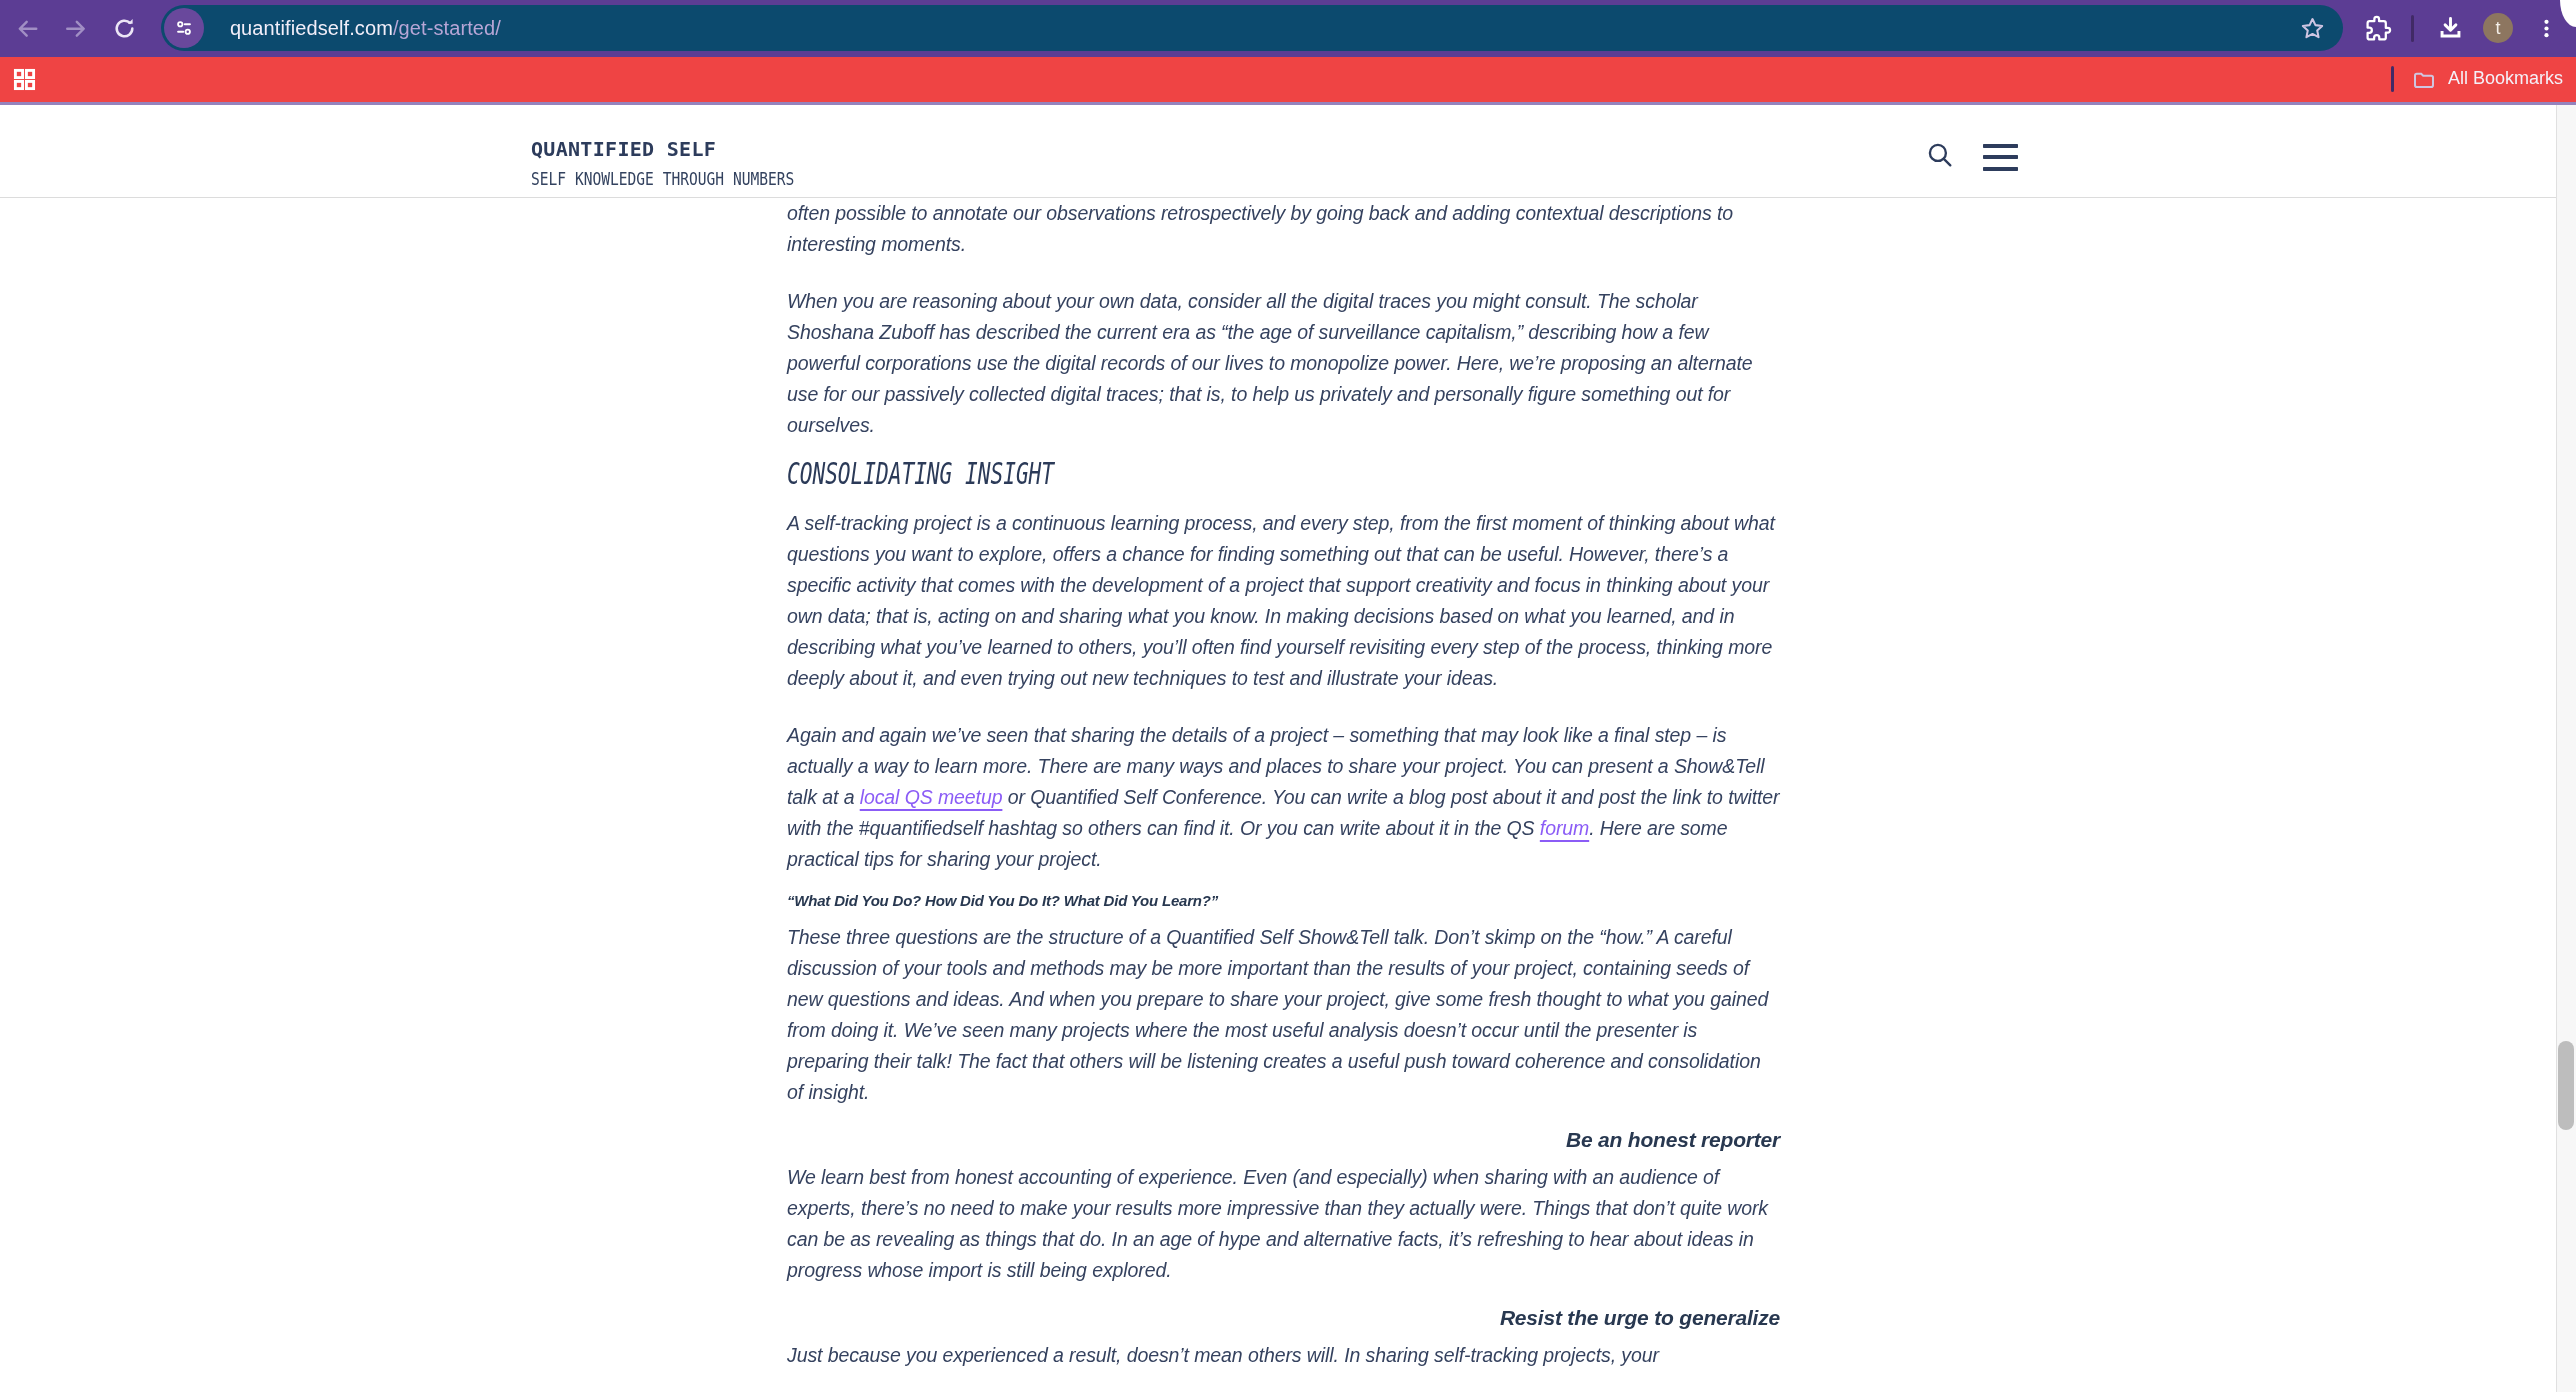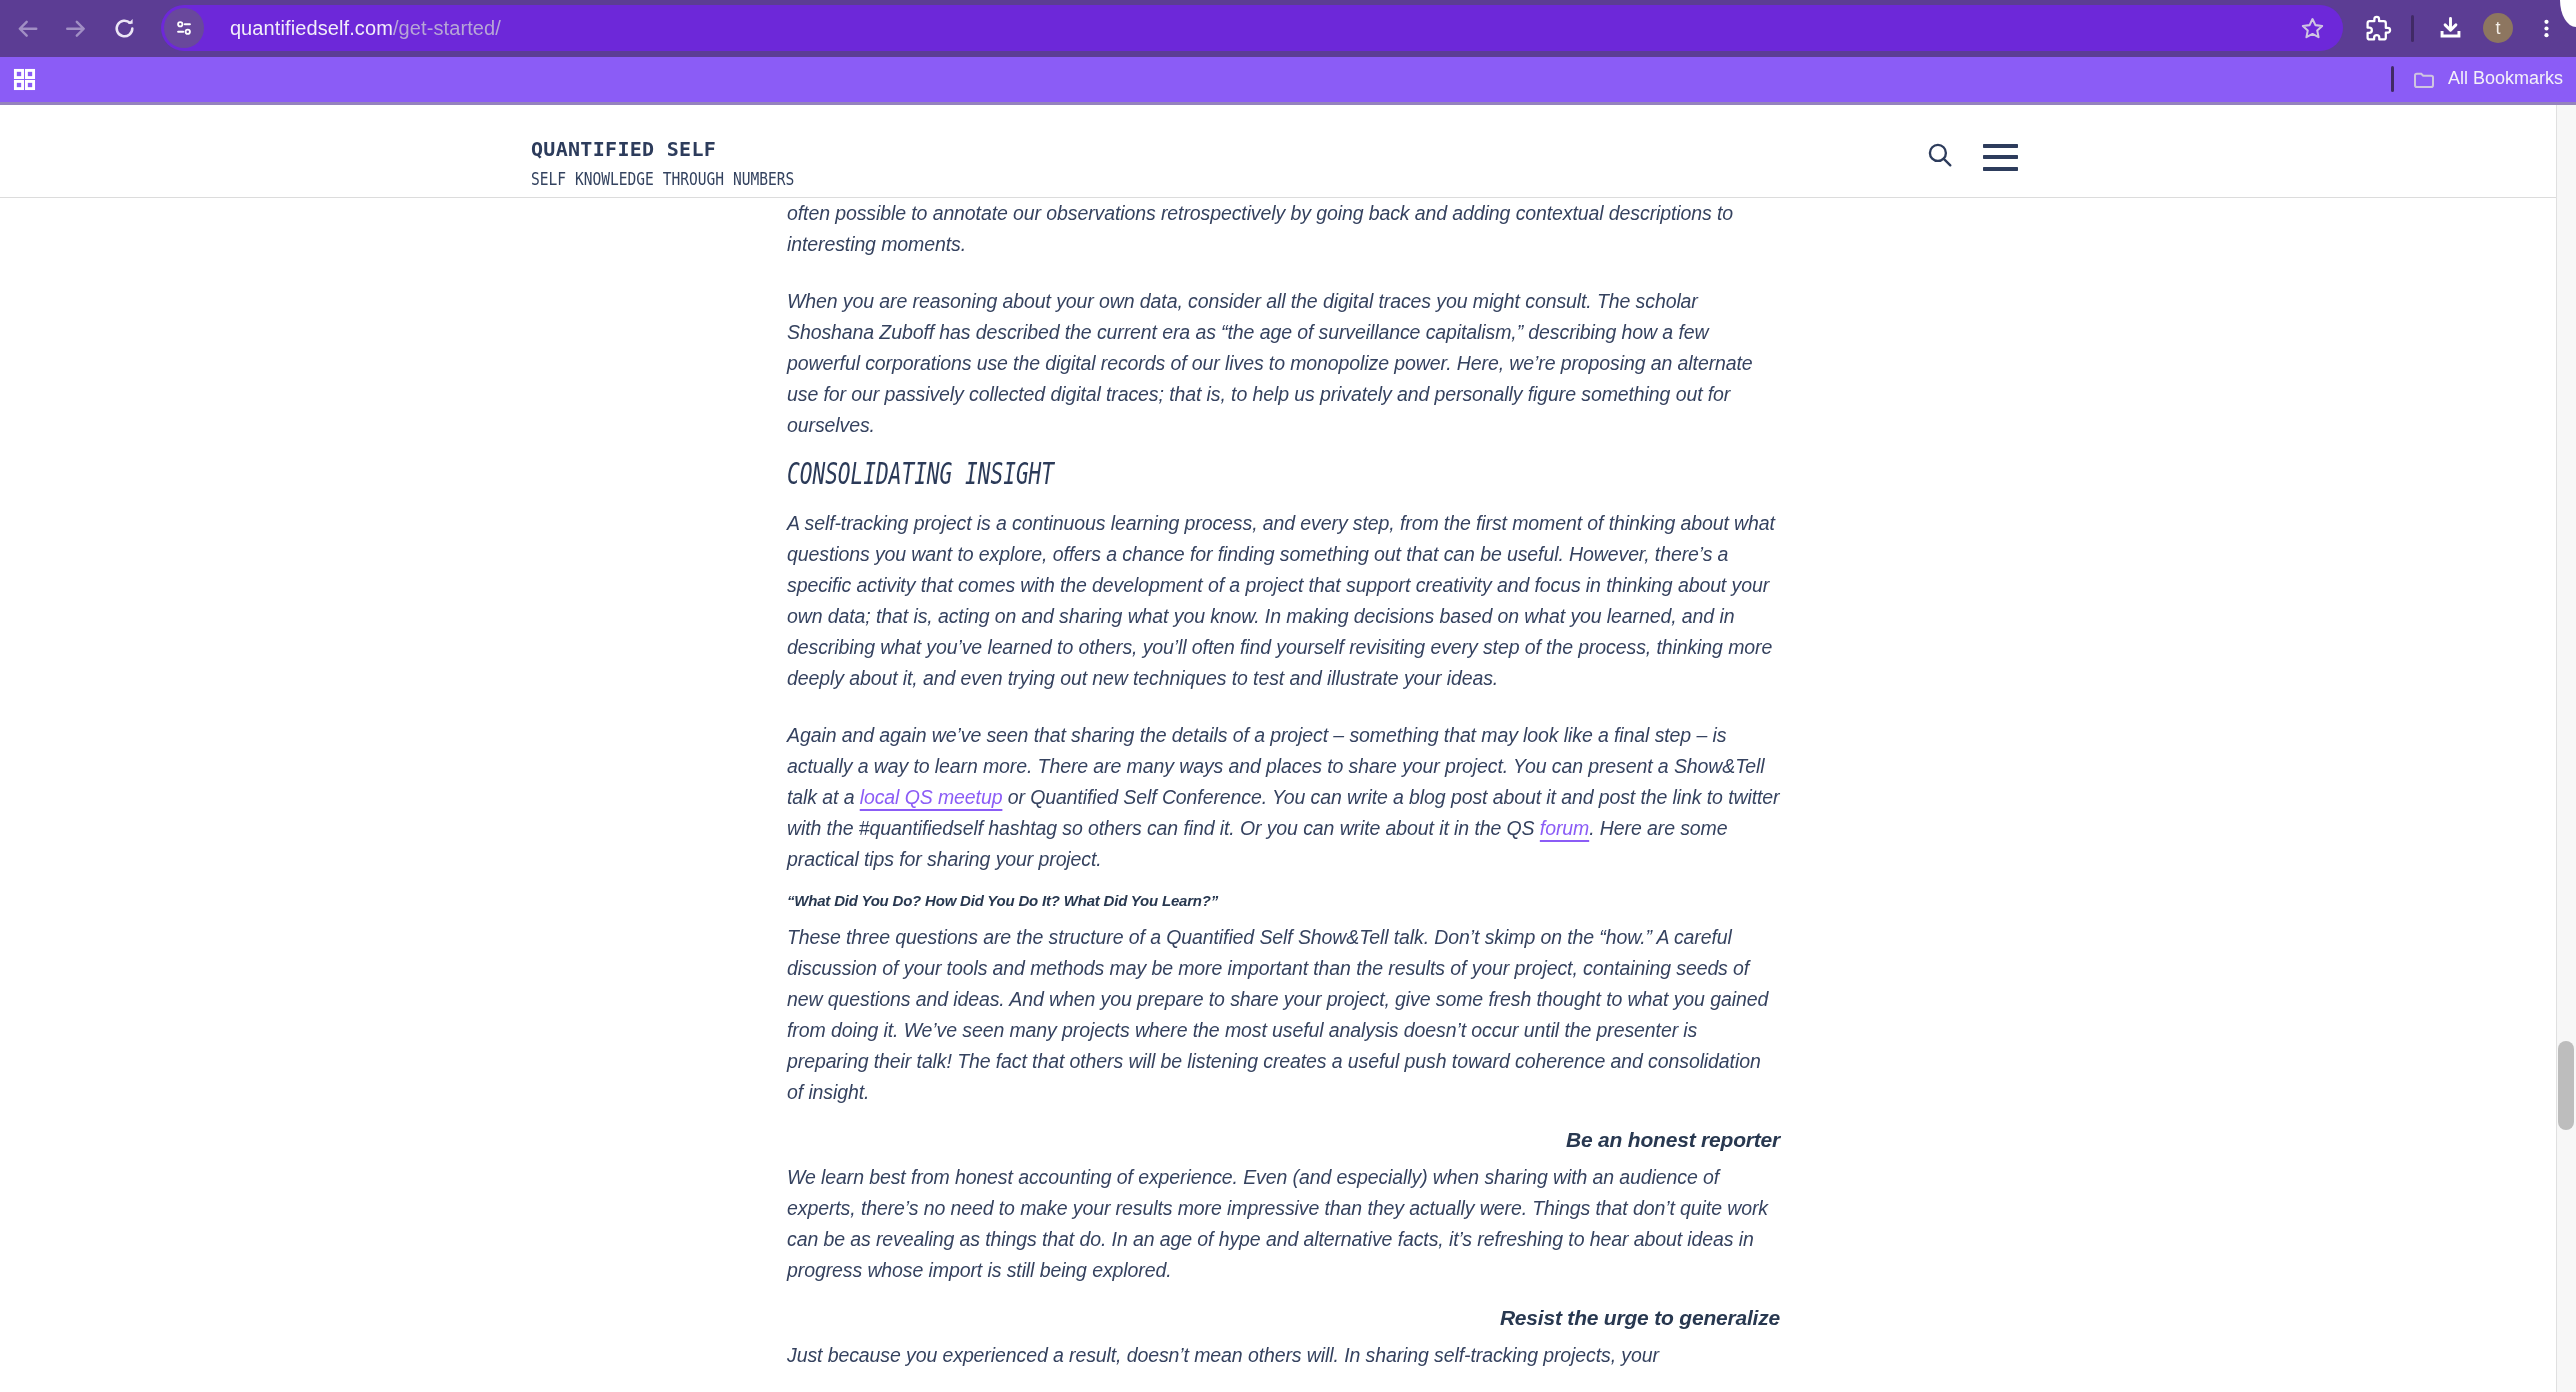--- a/index.html
+++ b/index.html
@@ -6,32 +6,32 @@
   html,body { width:2576px; height:1393px; overflow:hidden; background:#ffffff;
               font-family:"Liberation Sans", sans-serif; }
   .abs { position:absolute; }
 
   
   .toolbar { position:absolute; left:0; top:0; width:2576px; height:57px; background:#5c3d94; }
   .nav-ico { position:absolute; top:0; height:57px; display:flex; align-items:center; justify-content:center; width:40px; }
   .corner-white { position:absolute; top:0; right:0; width:16px; height:27px; background:#ffffff; border-bottom-left-radius:100%; }
 
   .url-pill { position:absolute; left:161px; top:5.4px; width:2182px; height:46px; border-radius:23.5px;
-              background:#6d28d9; display:flex; align-items:center; }
+              background:#0c4a6e; display:flex; align-items:center; }
   .tune-btn { width:40px; height:40px; border-radius:50%; background:#69489c; margin-left:3.4px;
               display:flex; align-items:center; justify-content:center; flex:0 0 auto; }
   .url-text { margin-left:25.5px; font-size:20px; color:#f2eef9; white-space:nowrap; letter-spacing:0.1px; }
   .url-text .path { color:#b7a6d6; }
   .pill-star { position:absolute; right:17.5px; top:9.4px; }
   .tb-sep { position:absolute; left:2411px; top:14.8px; width:3.4px; height:27.5px; background:#412a66; border-radius:2px; }
   .avatar { position:absolute; left:2483px; top:13.4px; width:30px; height:30px; border-radius:50%;
             background:#8d7660; color:#f4efe9; font-size:18px; display:flex; align-items:center; justify-content:center; }
 
   
-  .bookmarks { position:absolute; left:0; top:57px; width:2576px; height:45px; background:#8b5cf6; }
+  .bookmarks { position:absolute; left:0; top:57px; width:2576px; height:45px; background:#ef4444; }
   .bm-line { position:absolute; left:0; top:102px; width:2576px; height:3.4px; background:#9583bd; }
   .bm-sep { position:absolute; left:2391px; top:9.4px; width:3.4px; height:25.5px; background:#412a66; border-radius:2px; }
   .bm-label { position:absolute; left:2448px; top:11.4px; font-size:18px; color:#f4f1f9; white-space:nowrap; }
 
   
   .page { position:absolute; left:0; top:105px; width:2576px; height:1287px; background:#ffffff; overflow:hidden; }
   .scroll-track { position:absolute; right:0; top:105px; width:20px; height:1287px; background:#f7f7f7; border-left:1.3px solid #e0e0e0; }
   .scroll-thumb { position:absolute; right:2px; top:935px; width:16px; height:89px; border-radius:8px; background:#bdbdbd; }
 
   .site-header { position:absolute; left:0; top:0; width:2556px; height:93px; background:#ffffff; border-bottom:1.3px solid #dcdcdc; }

